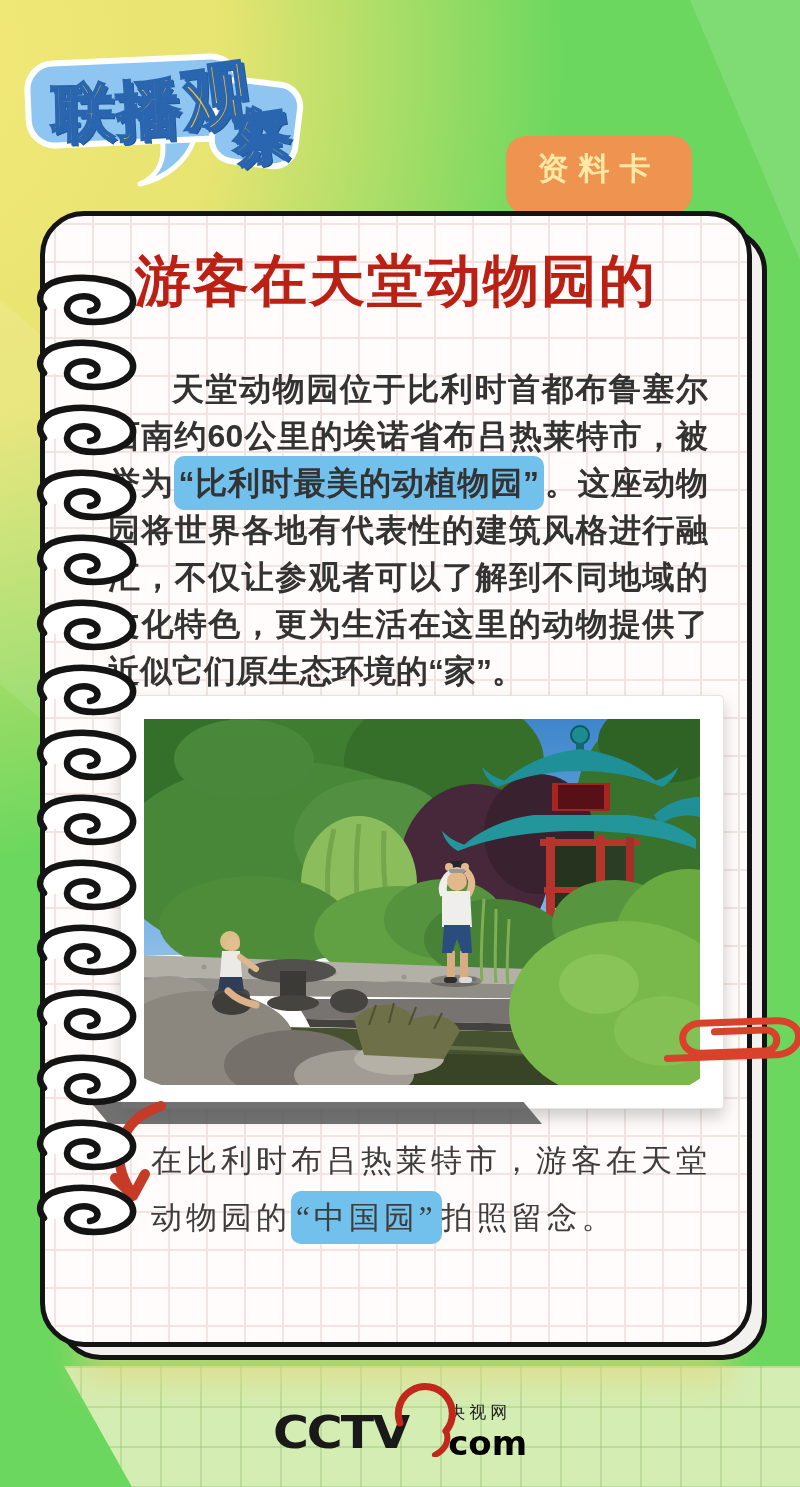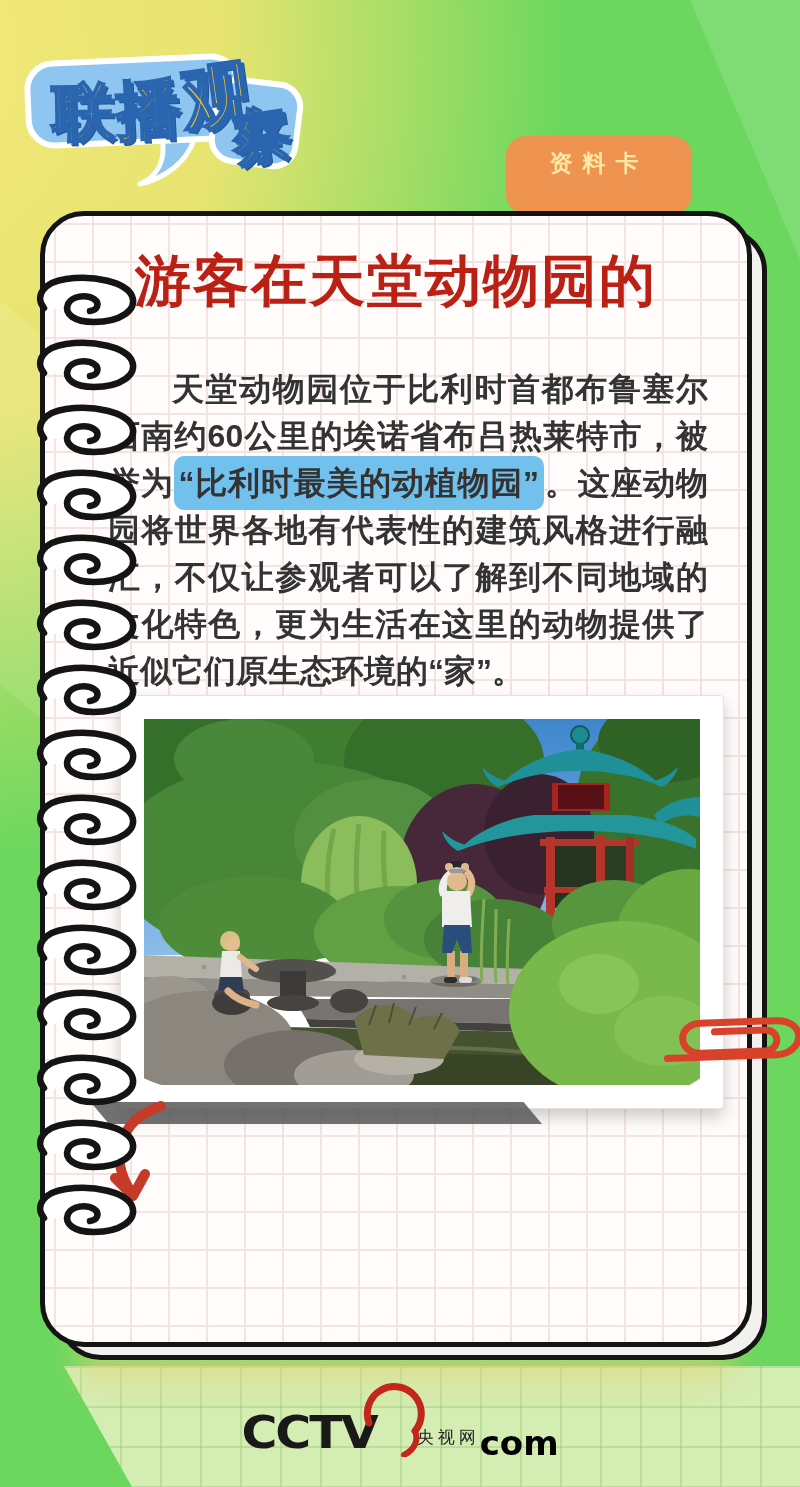--- a/index.html
+++ b/index.html
@@ -39,21 +39,21 @@
       linear-gradient(to right, #f4e4e1 2px, transparent 2px),
       linear-gradient(to bottom, #f4e4e1 2px, transparent 2px);
     background-size:38px 38px; background-position:9px 7px;
     border:5px solid #141414; border-radius:44px; z-index:10; }
 
   
   .tab { position:absolute; left:506px; top:136px; width:186px; height:78px;
     background:#ef9350; border-radius:20px; z-index:5;
     display:flex; justify-content:center; padding-top:12px; }
   .tab span { font-family:"Liberation Serif", serif; font-weight:bold;
-    font-size:23px; letter-spacing:10px; color:#ffeaa5; }
+    font-size:31px; letter-spacing:10px; color:#ffeaa5; }
 
   
   .logo { position:absolute; left:20px; top:36px; width:292px; height:152px; z-index:15; }
   .logo svg { position:absolute; inset:0; }
   .logo-char { position:absolute; font-weight:bold; color:#f6c42e;
     font-family:"Liberation Sans", sans-serif;
     -webkit-text-stroke:2px #2a66b0;
     text-shadow:3px 3px 0 #2a66b0, 4px 4px 0 #235795; }
   .lc0 { left:32px;  top:34px; font-size:62px; transform:rotate(-1deg); }
   .lc1 { left:96px;  top:30px; font-size:64px; transform:rotate(-3deg); }
@@ -89,21 +89,21 @@
     font-size:31px; line-height:57px; letter-spacing:4px; color:#3d3d3d; }
 
   
   .footer { position:absolute; left:0; right:0; top:1378px; height:84px; z-index:6;
     display:flex; justify-content:center; align-items:flex-end; }
   .cctv-wrap { position:relative; }
   .cctv-text { font-family:"DejaVu Sans", sans-serif; font-weight:bold;
     font-size:49px; letter-spacing:-2px; color:#191919;
     display:inline-block; transform:scaleY(.9); }
   .cctv-arc { position:absolute; right:-56px; top:-34px; width:74px; height:86px; }
-  .site-col { display:flex; flex-direction:row; margin-left:40px; padding-bottom:2px; }
+  .site-col { display:flex; flex-direction:column; margin-left:40px; padding-bottom:2px; }
   .site-cn { font-size:17px; letter-spacing:4px; color:#222; margin-bottom:2px; }
   .site-com { font-family:"DejaVu Sans", sans-serif; font-size:34px; font-weight:bold;
     color:#000000; line-height:1; }
 </style>
 </head>
 <body>
 
 <div class="bg-yellow"></div>
 <div class="bg-streak"></div>
 <div class="bg-corner"></div>
@@ -266,20 +266,21 @@
   </svg>
 
   <svg class="dn-arrow" viewBox="0 0 82 114">
     <g stroke="#c63a28" stroke-width="10" fill="none" stroke-linecap="round">
       <path d="M70,8 C28,22 18,60 40,94"></path>
       <path d="M24,80 L40,96"></path>
       <path d="M54,76 L42,98"></path>
     </g>
   </svg>
 
+  <p class="caption"><span>在比利时布吕热莱特市，游客在天堂动物园的</span><span class="hl">“中国园”</span><span>拍照留念。</span></p>
 </div>
 
 <svg class="rings" viewBox="0 0 118 970">
   <defs>
     <g id="ring">
       <path d="M16,36 C6,24 16,10 38,7 C66,3 98,10 104,24 C110,38 92,50 66,50 C46,50 36,42 40,32 C44,24 58,22 66,27 C72,31 70,38 62,39" fill="#ffffff" stroke="#141414" stroke-width="6.5" stroke-linecap="round" stroke-linejoin="round"></path>
     </g>
   </defs>
   <use href="#ring" y="0"></use>
     <use href="#ring" y="65"></use>

